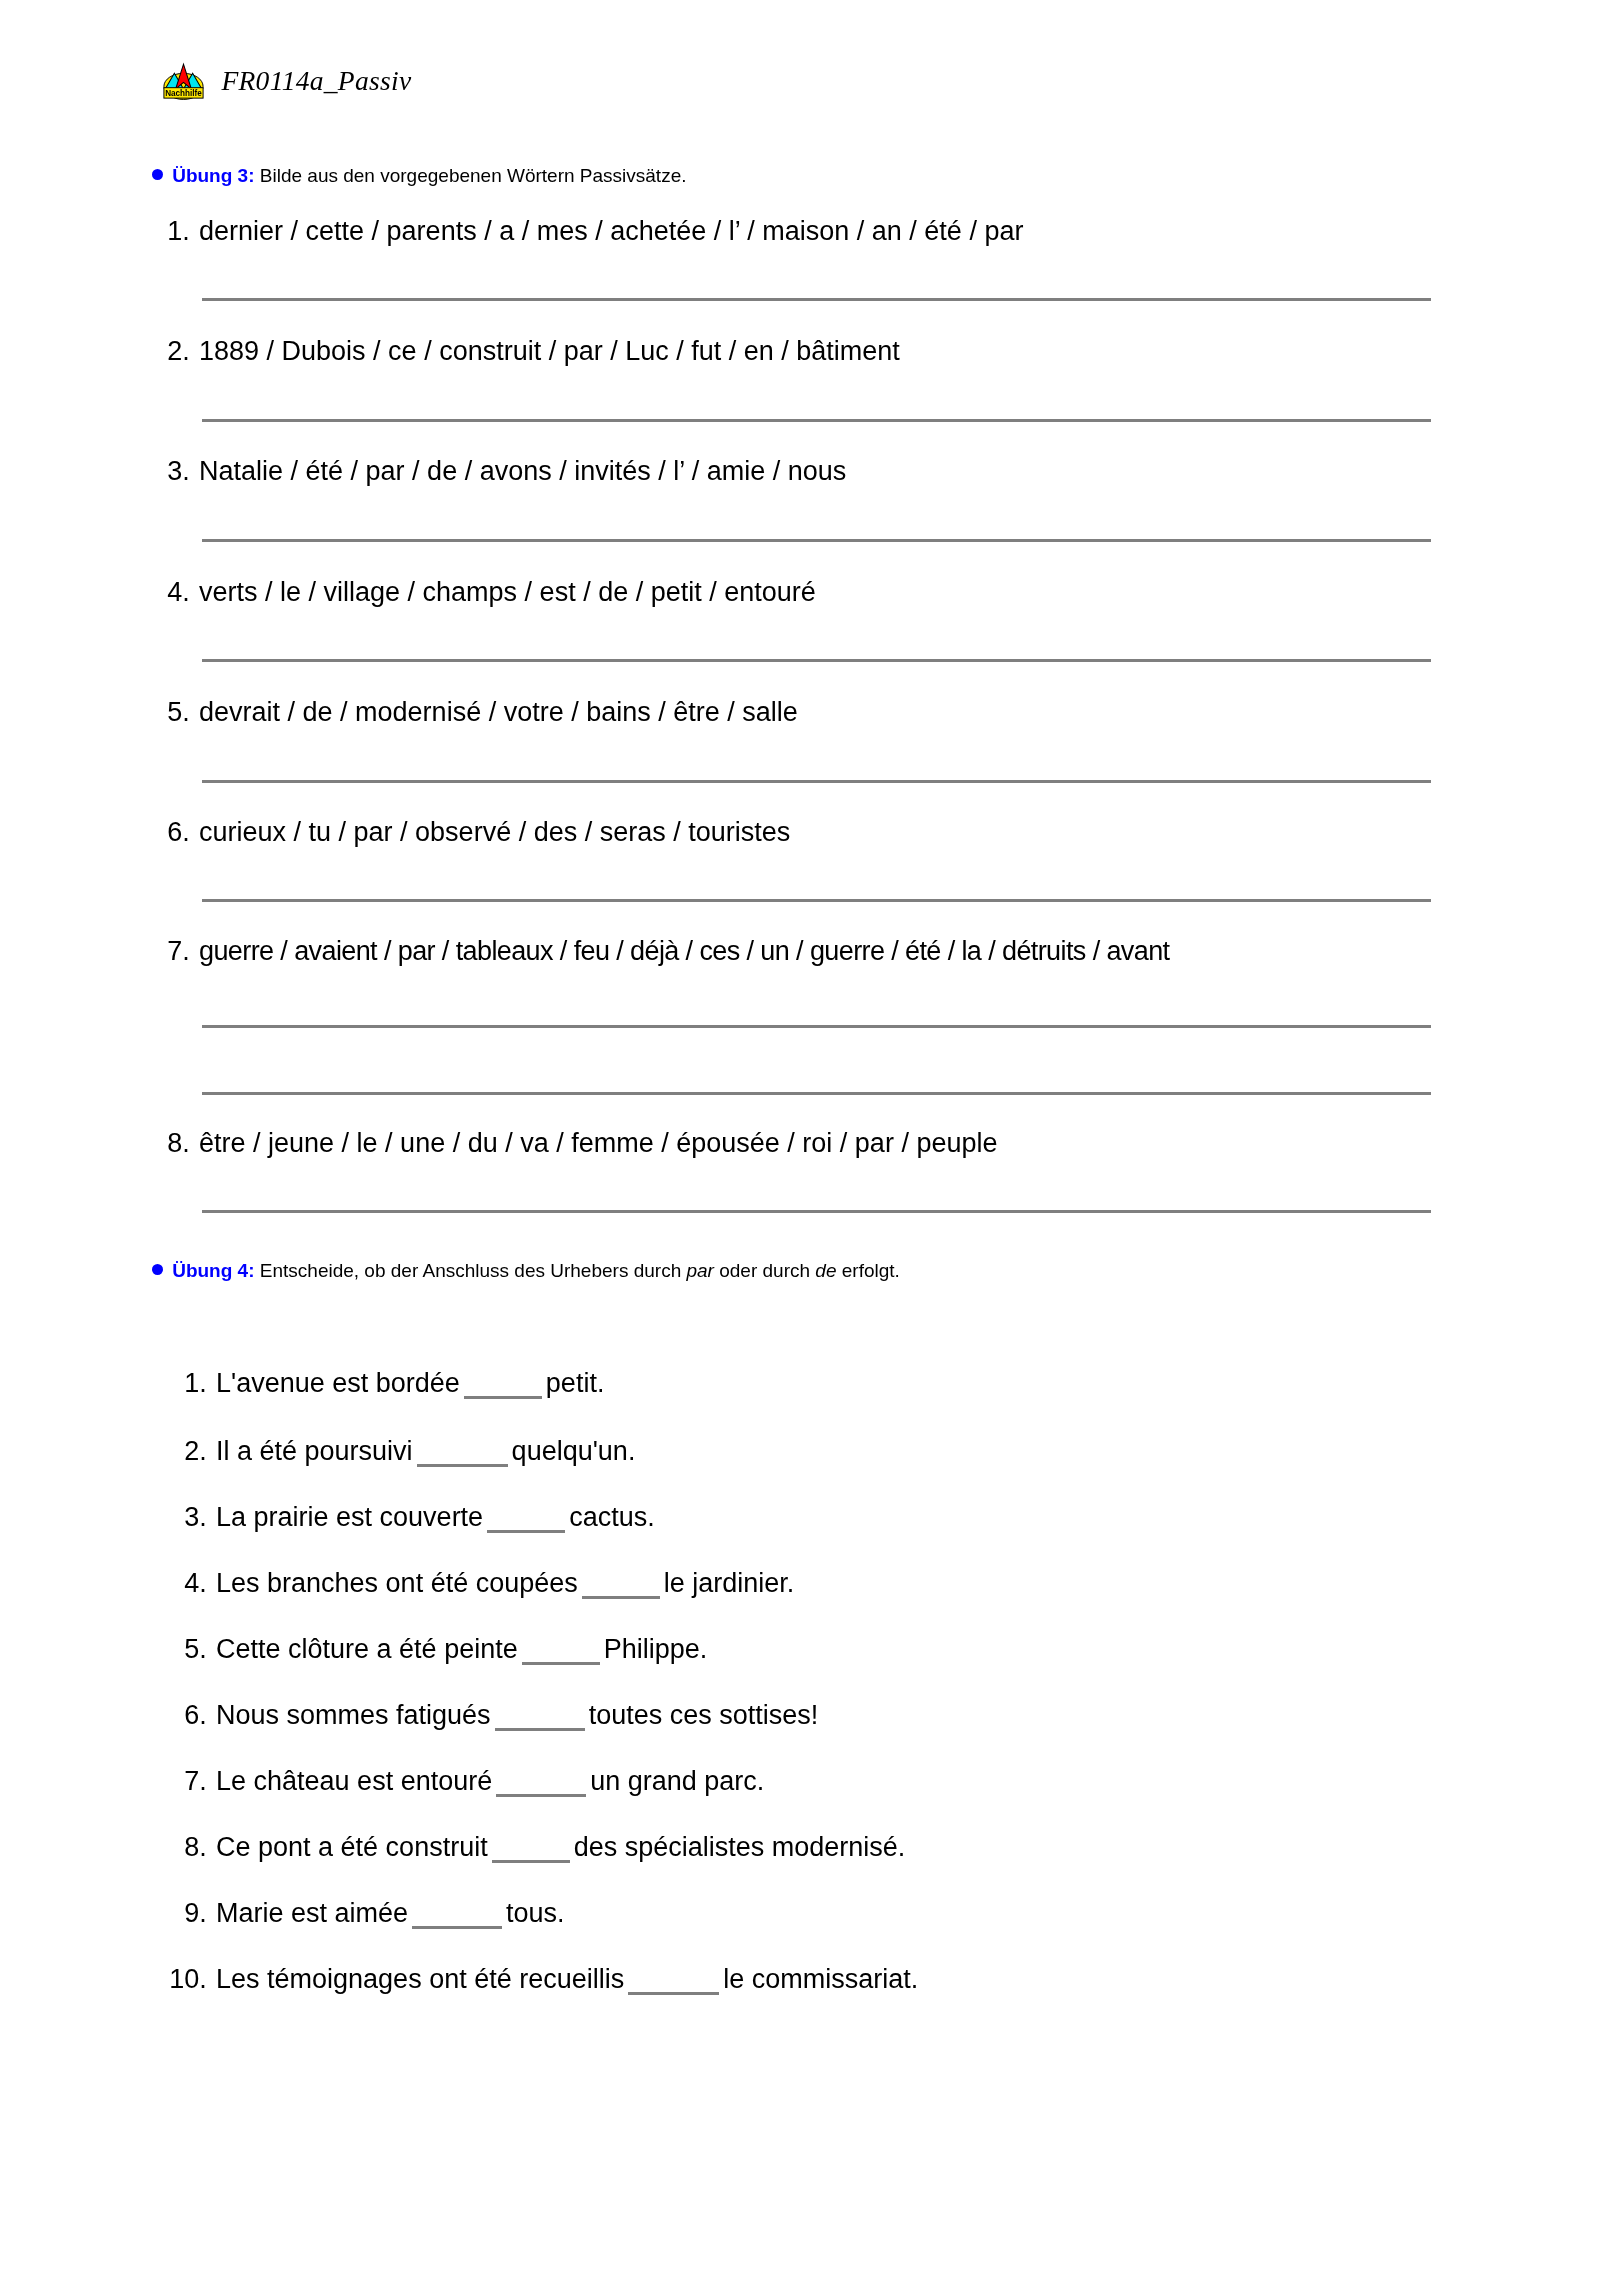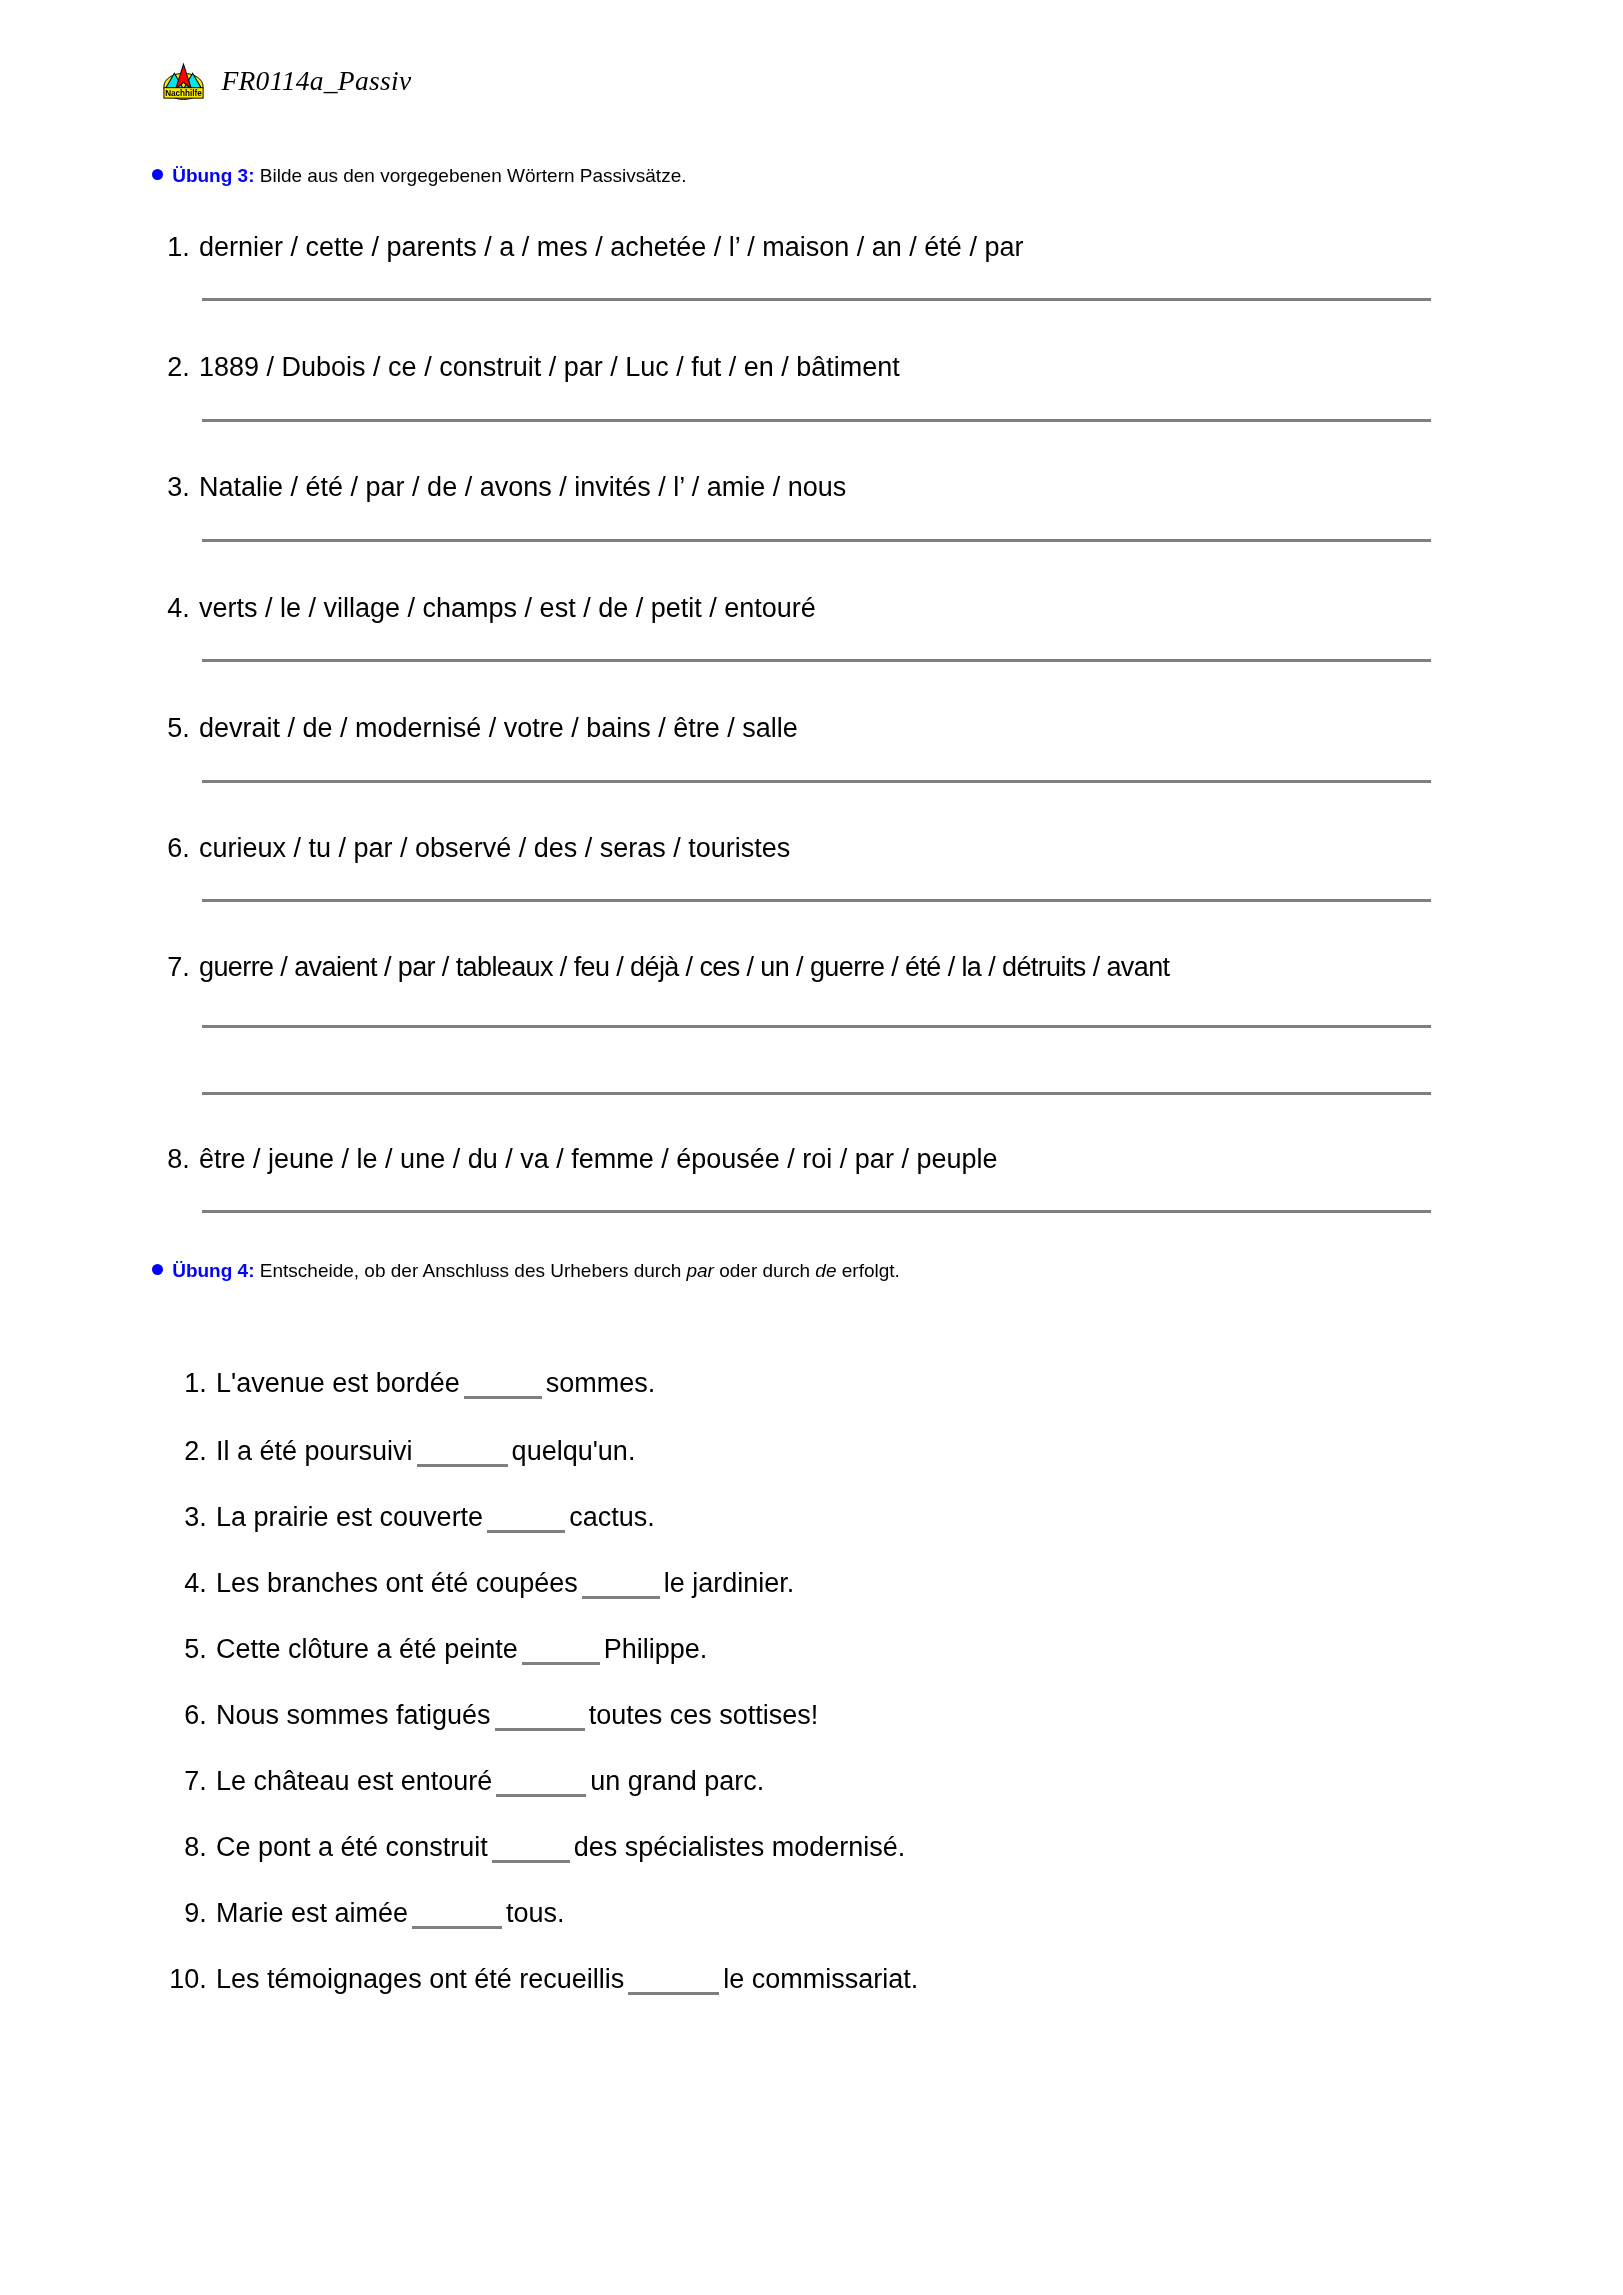--- a/index.html
+++ b/index.html
@@ -83,21 +83,21 @@
     display: flex;
     align-items: baseline;
   }
   .u3-num {
     width: 47px;
     text-align: right;
     flex: 0 0 auto;
     padding-right: 9.2px;
     box-sizing: border-box;
   }
-  .u3-text { flex: 1 1 auto; white-space: nowrap; margin-top: 16px; }
+  .u3-text { flex: 1 1 auto; white-space: nowrap; }
   .u3-text.tight { letter-spacing: -0.6px; }
 
   .answer-line {
     position: absolute;
     left: 202px;
     width: 1229px;
     height: 2.6px;
     background: #7f7f7f;
   }
 
@@ -222,21 +222,21 @@
   </div>
   <div class="answer-line" style="top:1210px;"></div>
 
   <div class="ex-heading justified" style="top:1259px;">
     <span class="bullet"></span><span class="ex-label">Übung 4:</span>
     <span>Entscheide, ob der Anschluss des Urhebers durch </span><span class="ital">par</span><span> oder durch </span><span class="ital">de</span><span> erfolgt.</span>
   </div>
 
   <div class="u4-item" style="top:1368px;">
     <span class="u4-num">1.</span>
-    <span class="u4-text"><span>L'avenue est bordée</span><span class="blank w1"></span><span>sommes.</span></span>
+    <span class="u4-text"><span>L'avenue est bordée</span><span class="blank w1"></span><span>petit.</span></span>
   </div>
 
   <div class="u4-item" style="top:1436px;">
     <span class="u4-num">2.</span>
     <span class="u4-text"><span>Il a été poursuivi</span><span class="blank w2"></span><span>quelqu'un.</span></span>
   </div>
 
   <div class="u4-item" style="top:1502px;">
     <span class="u4-num">3.</span>
     <span class="u4-text"><span>La prairie est couverte</span><span class="blank w1"></span><span>cactus.</span></span>

